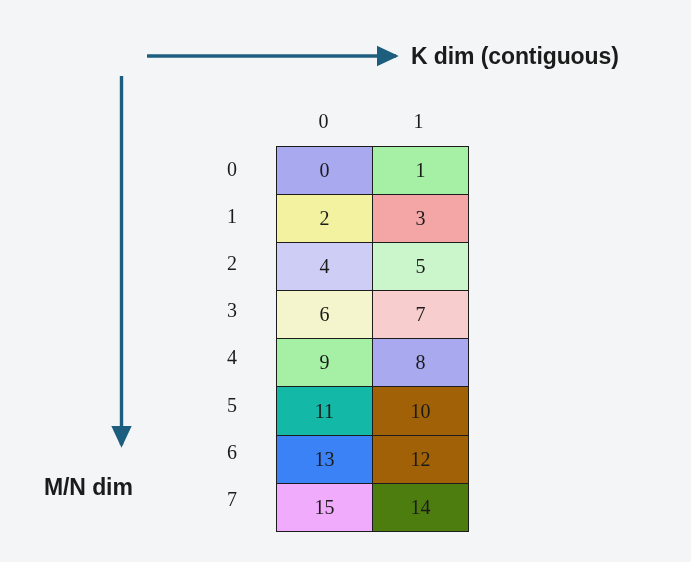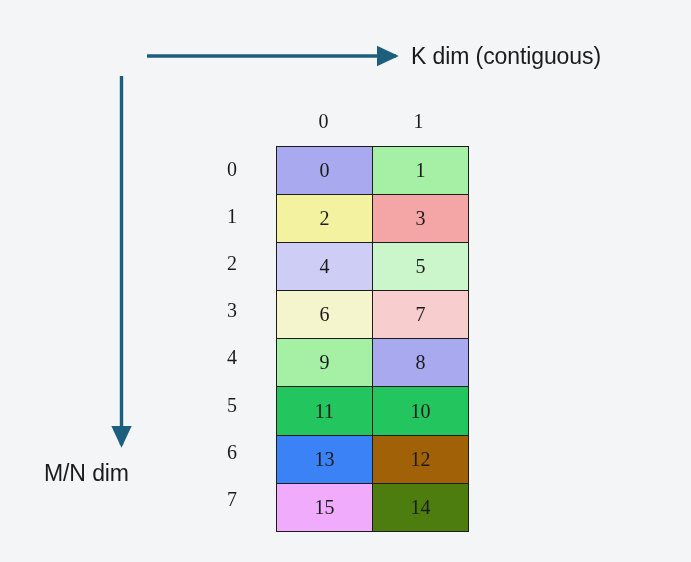--- a/index.html
+++ b/index.html
@@ -32,28 +32,29 @@
   }
 
   
   .axis-caption {
     position: absolute;
     color: #1b1b1b;
     font-size: 23px;
     font-family: "Liberation Sans", sans-serif;
     white-space: nowrap;
     letter-spacing: -0.1px;
+    font-weight: bold;
   }
   #k-dim-caption {
     left: 411px;
     top: 43px;
   }
   #mn-dim-caption {
     left: 44px;
-    top: 460px;
+    top: 474px;
   }
 
   
   #grid-wrapper {
     position: absolute;
     left: 276px;
     top: 146px;
     width: 190px;
     height: 377px;
   }
@@ -152,22 +153,22 @@
           </tr>
           <tr>
             <td style="background: rgb(245, 245, 205); border-color: rgb(28, 28, 28);">6</td>
             <td style="background: rgb(247, 205, 205); border-color: rgb(28, 28, 28);">7</td>
           </tr>
           <tr>
             <td style="background: rgb(165, 240, 165); border-color: rgb(28, 28, 28);">9</td>
             <td style="background: rgb(169, 169, 240); border-color: rgb(28, 28, 28);">8</td>
           </tr>
           <tr>
-            <td style="background: #22c55e; border-color: rgb(28, 28, 28);">11</td>
-            <td style="background: #22c55e; border-color: rgb(28, 28, 28);">10</td>
+            <td style="background: #14b8a6; border-color: rgb(28, 28, 28);">11</td>
+            <td style="background: #a16207; border-color: rgb(28, 28, 28);">10</td>
           </tr>
           <tr>
             <td style="background: #3b82f6; border-color: rgb(28, 28, 28);">13</td>
             <td style="background: #a16207; border-color: rgb(28, 28, 28);">12</td>
           </tr>
           <tr>
             <td style="background: #f0abfc; border-color: rgb(28, 28, 28);">15</td>
             <td style="background: #4d7c0f; border-color: rgb(28, 28, 28);">14</td>
           </tr>
         </tbody>

